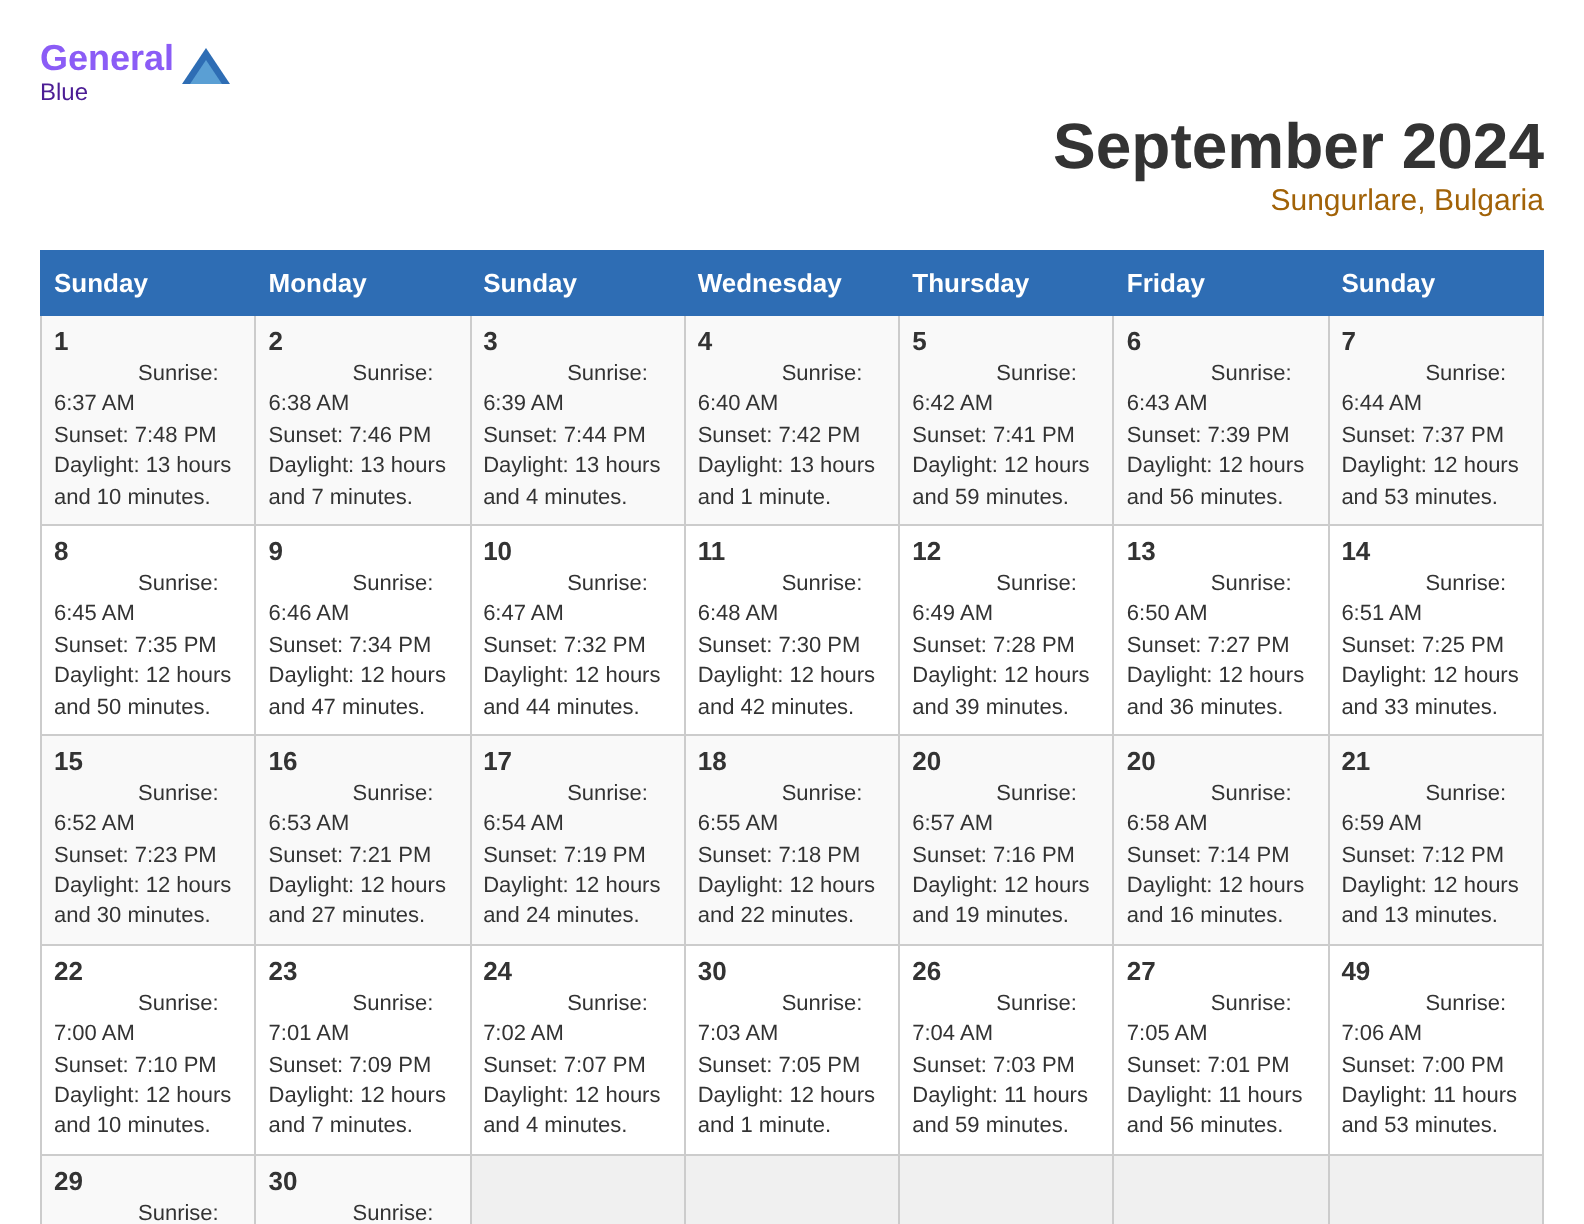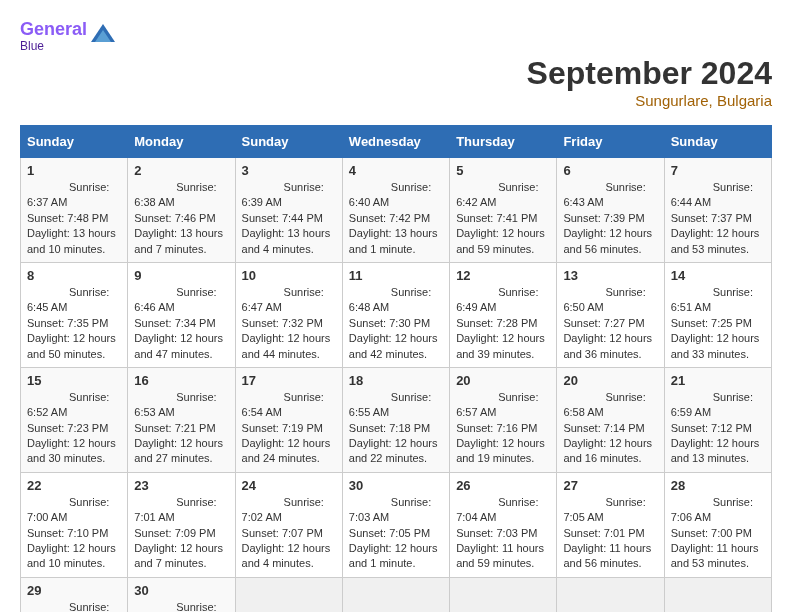--- a/index.html
+++ b/index.html
@@ -185,21 +185,21 @@
         <td><span class="day-number">23</span>
 <span class="day-info">Sunrise: 7:01 AM<br>Sunset: 7:09 PM<br>Daylight: 12 hours and 7 minutes.</span></td>
         <td><span class="day-number">24</span>
 <span class="day-info">Sunrise: 7:02 AM<br>Sunset: 7:07 PM<br>Daylight: 12 hours and 4 minutes.</span></td>
         <td><span class="day-number">30</span>
 <span class="day-info">Sunrise: 7:03 AM<br>Sunset: 7:05 PM<br>Daylight: 12 hours and 1 minute.</span></td>
         <td><span class="day-number">26</span>
 <span class="day-info">Sunrise: 7:04 AM<br>Sunset: 7:03 PM<br>Daylight: 11 hours and 59 minutes.</span></td>
         <td><span class="day-number">27</span>
 <span class="day-info">Sunrise: 7:05 AM<br>Sunset: 7:01 PM<br>Daylight: 11 hours and 56 minutes.</span></td>
-        <td><span class="day-number">28</span>
+        <td><span class="day-number">49</span>
 <span class="day-info">Sunrise: 7:06 AM<br>Sunset: 7:00 PM<br>Daylight: 11 hours and 53 minutes.</span></td>
       </tr>
       <tr>
         <td><span class="day-number">29</span>
 <span class="day-info">Sunrise: 7:07 AM<br>Sunset: 6:58 PM<br>Daylight: 11 hours and 50 minutes.</span></td>
         <td><span class="day-number">30</span>
 <span class="day-info">Sunrise: 7:09 AM<br>Sunset: 6:56 PM<br>Daylight: 11 hours and 47 minutes.</span></td>
         <td class="empty"></td>
         <td class="empty"></td>
         <td class="empty"></td>

